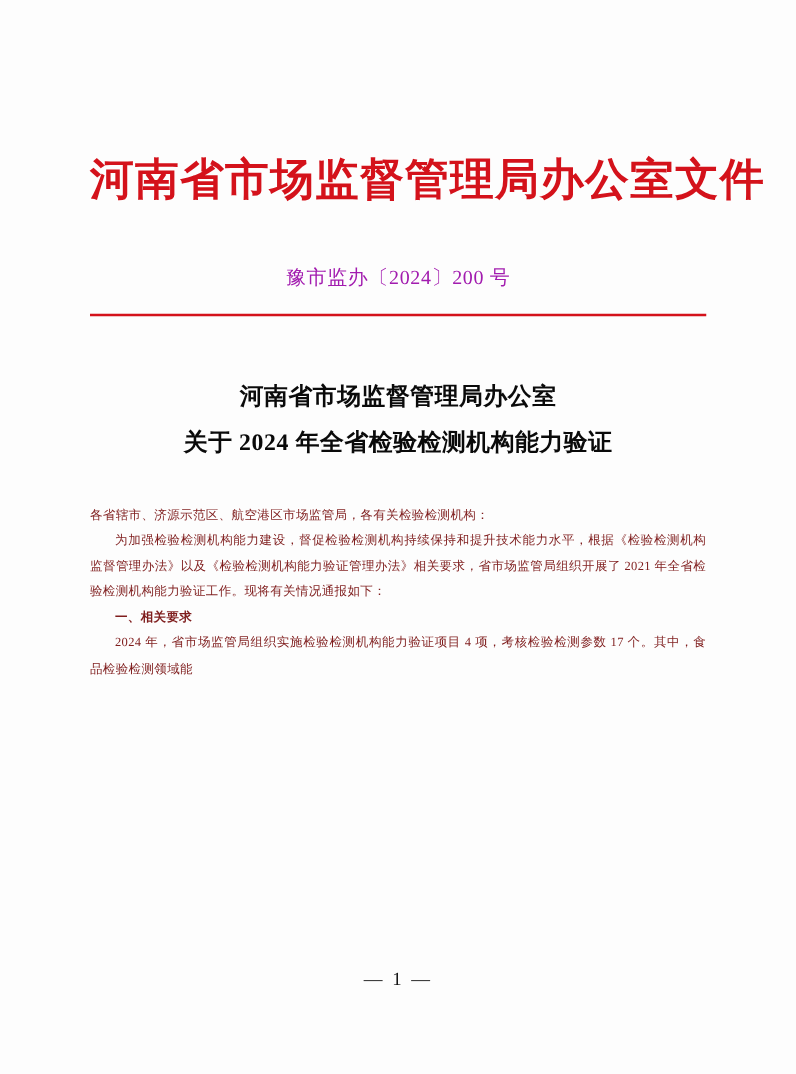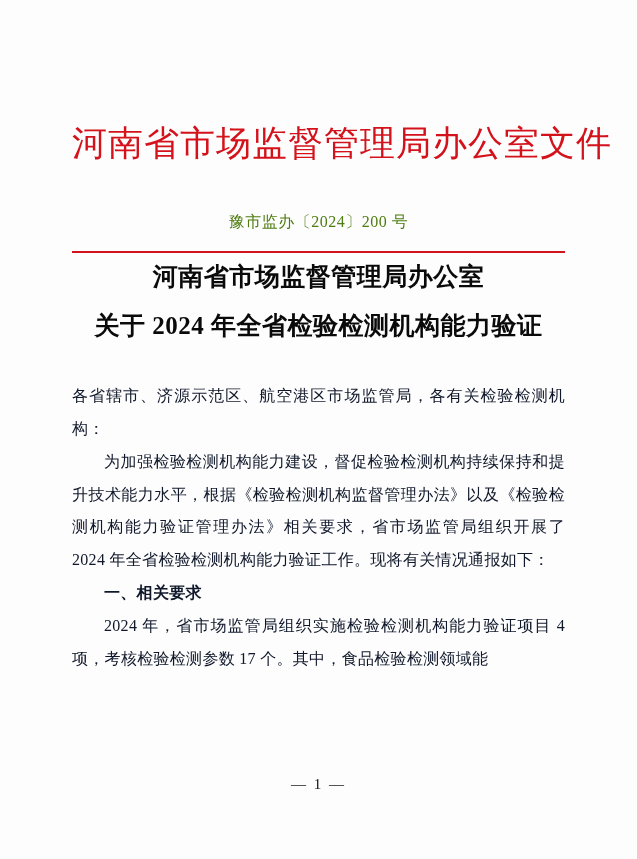--- a/index.html
+++ b/index.html
@@ -21,54 +21,55 @@
     box-sizing: border-box;
     padding: 0 72px;
   }
   .doc-header {
     padding-top: 122px;
     text-align: center;
   }
   .doc-title-red {
     color: #d4121b;
     font-family: "Liberation Serif", "DejaVu Serif", serif;
-    font-weight: normal;
+    font-weight: bold;
     font-size: 35px;
     letter-spacing: 1px;
     line-height: 1.25;
     white-space: nowrap;
   }
   .doc-number {
     margin-top: 46px;
     text-align: center;
     font-size: 16px;
-    color: #4d7c0f;
+    color: #a21caf;
     letter-spacing: 0.5px;
   }
   .red-rule {
     margin-top: 18px;
     height: 2px;
     background: #d4121b;
     width: 100%;
   }
   .main-title {
+    margin-top: 46px;
     text-align: center;
-    font-size: 25px;
+    font-size: 19px;
     font-weight: bold;
     color: #0a0a0a;
     line-height: 1.95;
     letter-spacing: 0.5px;
   }
   .main-title div {
     white-space: nowrap;
   }
   .body-text {
     margin-top: 30px;
-    font-size: 16px;
-    color: #0f172a;
+    font-size: 10px;
+    color: #7f1d1d;
     line-height: 2.05;
     text-align: justify;
     letter-spacing: 0.3px;
   }
   .body-text p {
     margin: 0;
   }
   .indent {
     text-indent: 2em;
   }
@@ -100,20 +101,20 @@
 
   <div class="red-rule"></div>
 
   <div class="main-title">
     <div>河南省市场监督管理局办公室</div>
     <div>关于 2024 年全省检验检测机构能力验证</div>
   </div>
 
   <div class="body-text">
     <p>各省辖市、济源示范区、航空港区市场监管局，各有关检验检测机构：</p>
-    <p class="indent">为加强检验检测机构能力建设，督促检验检测机构持续保持和提升技术能力水平，根据《检验检测机构监督管理办法》以及《检验检测机构能力验证管理办法》相关要求，省市场监管局组织开展了 2024 年全省检验检测机构能力验证工作。现将有关情况通报如下：</p>
+    <p class="indent">为加强检验检测机构能力建设，督促检验检测机构持续保持和提升技术能力水平，根据《检验检测机构监督管理办法》以及《检验检测机构能力验证管理办法》相关要求，省市场监管局组织开展了 2021 年全省检验检测机构能力验证工作。现将有关情况通报如下：</p>
     <p class="section-heading">一、相关要求</p>
     <p class="indent">2024 年，省市场监管局组织实施检验检测机构能力验证项目 4 项，考核检验检测参数 17 个。其中，食品检验检测领域能</p>
   </div>
 
   <div class="page-number">— 1 —</div>
 
 </div>
 
 </body></html>

